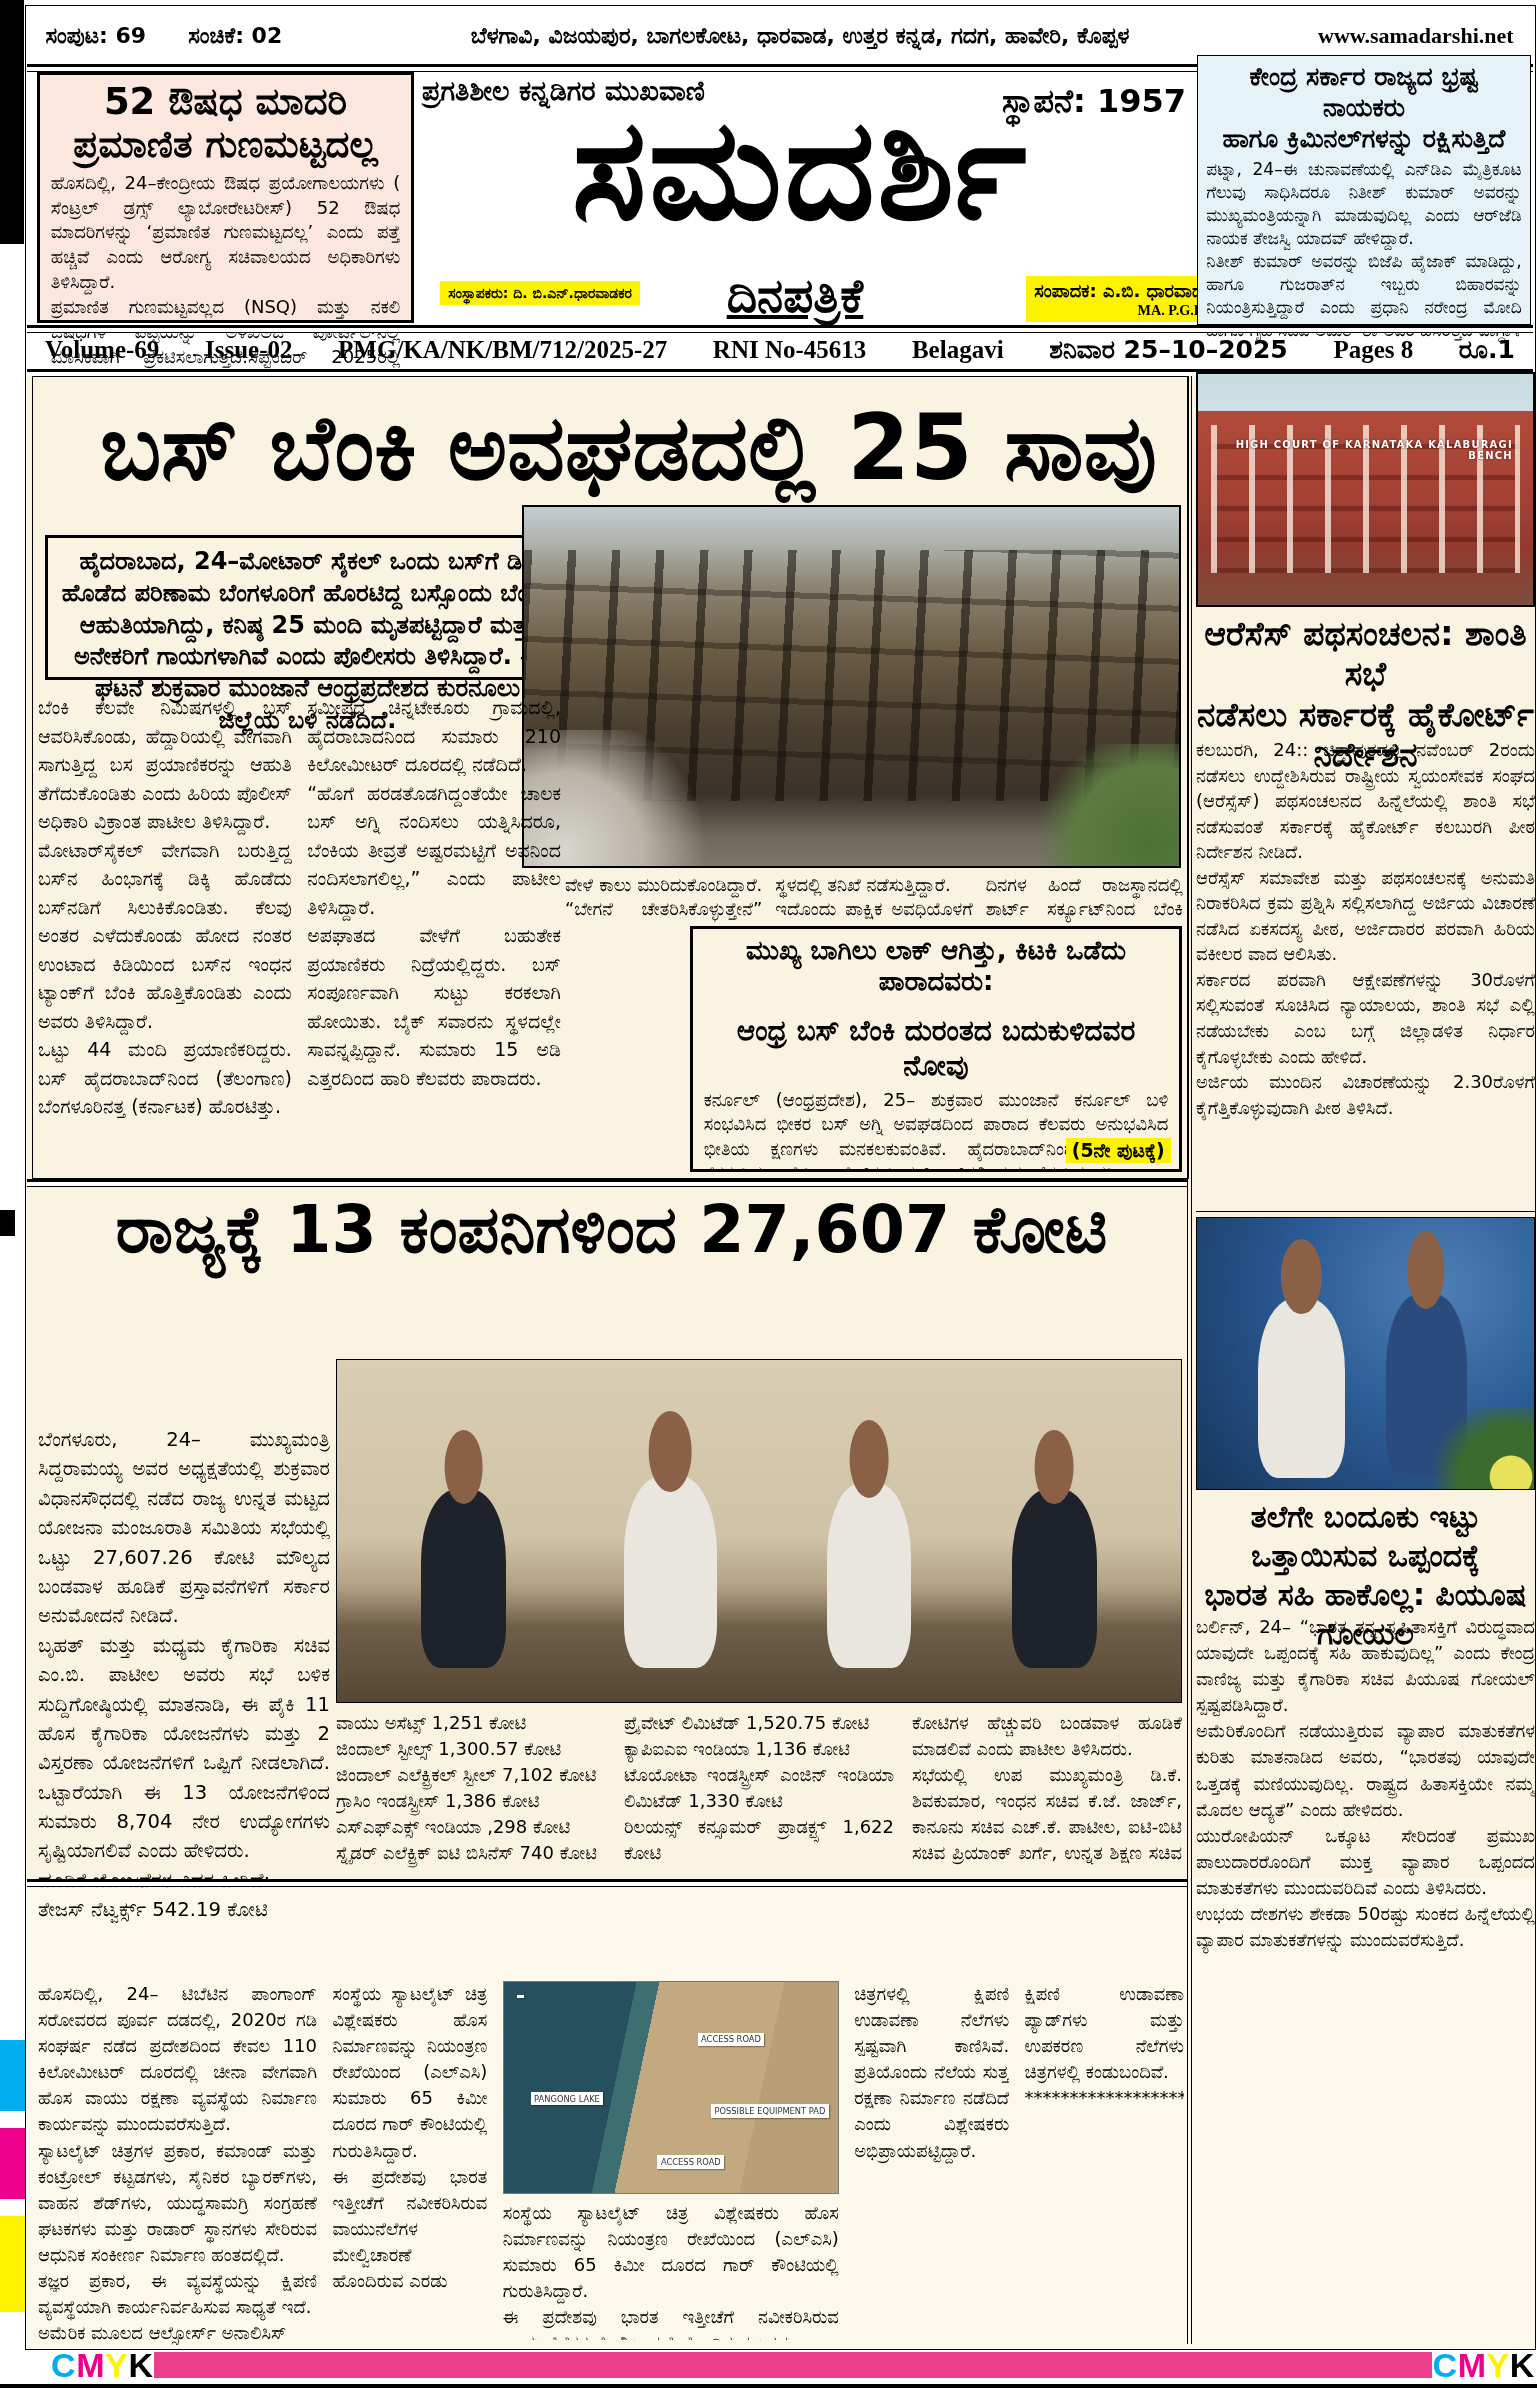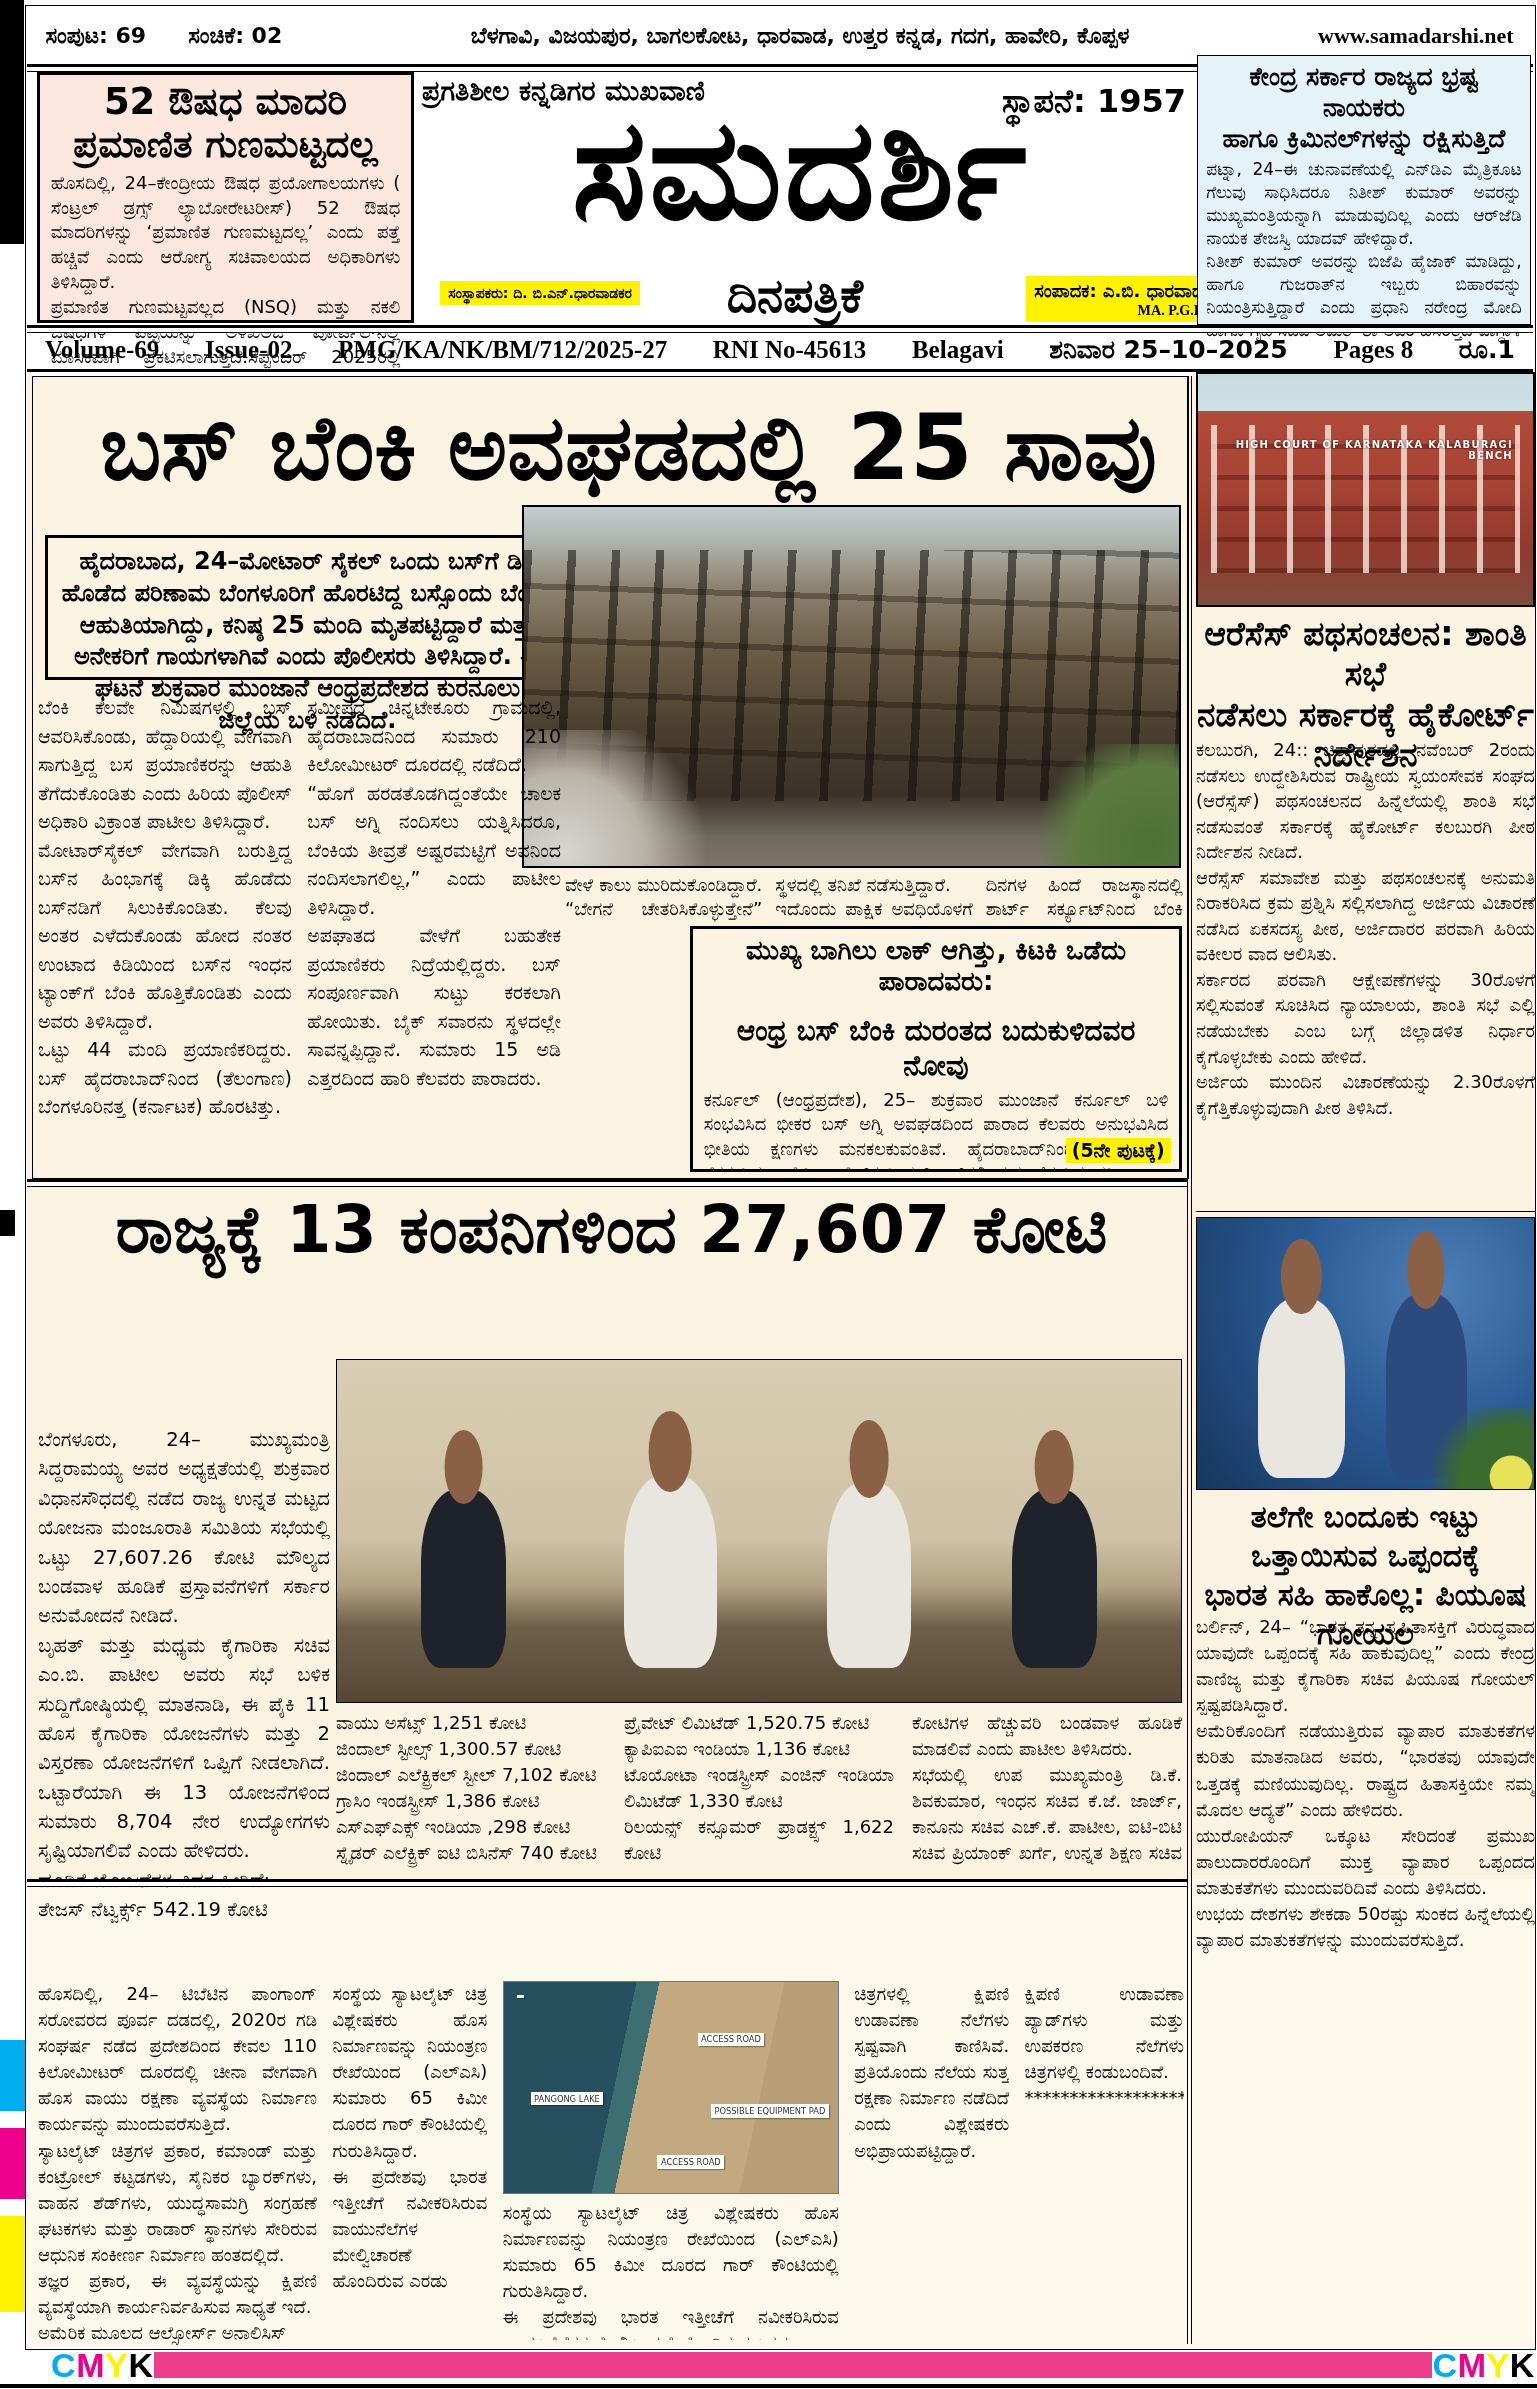--- a/index.html
+++ b/index.html
@@ -32,21 +32,21 @@
 
   
   #drug-box{left:37px;top:72px;width:377px;height:251px;background:#fbe7dd;border:3.6px solid #000;
             box-sizing:border-box;padding:6px 10.7px;}
   #drug-box .hl{font-size:37px;line-height:1.15;}
   #drug-box .bd{font-size:18px;line-height:1.38;margin-top:4.7px;}
   #tagline{left:422px;top:75px;width:486px;font-size:27px;}
   #established{left:925px;top:82px;width:261px;font-size:32px;text-align:right;}
   #paper-title{left:415px;top:100px;width:771px;font-size:140px;line-height:1.0;letter-spacing:2.4px;}
   #founder-chip{left:440px;top:281px;background:#FFF200;padding:3.6px 8.3px;font-size:14px;}
-  #paper-subtitle{left:629px;top:268px;width:332px;font-size:47px;}
+  #paper-subtitle{left:629px;top:268px;width:332px;font-size:47px;text-decoration:underline;}
   #editor-chip{left:1026px;top:276px;background:#FFF200;padding:3.6px 8.3px;font-size:18px;text-align:right;}
   #editor-qual{display:block;font-size:14.2px;text-align:right;}
   #tejaswi-box{left:1197px;top:55px;width:334px;height:270px;background:#e5f2f8;border:1.8px solid #000;
                box-sizing:border-box;padding:4.7px 8.3px;}
   #tejaswi-box .hl{font-size:25px;line-height:1.25;}
   #tejaswi-box .bd{font-size:17px;line-height:1.35;margin-top:3.6px;}
 
   
   #rule-above-infobar{left:27px;top:325px;width:1506px;}
   #infobar{left:27px;top:333px;width:1506px;height:34px;display:flex;align-items:center;

